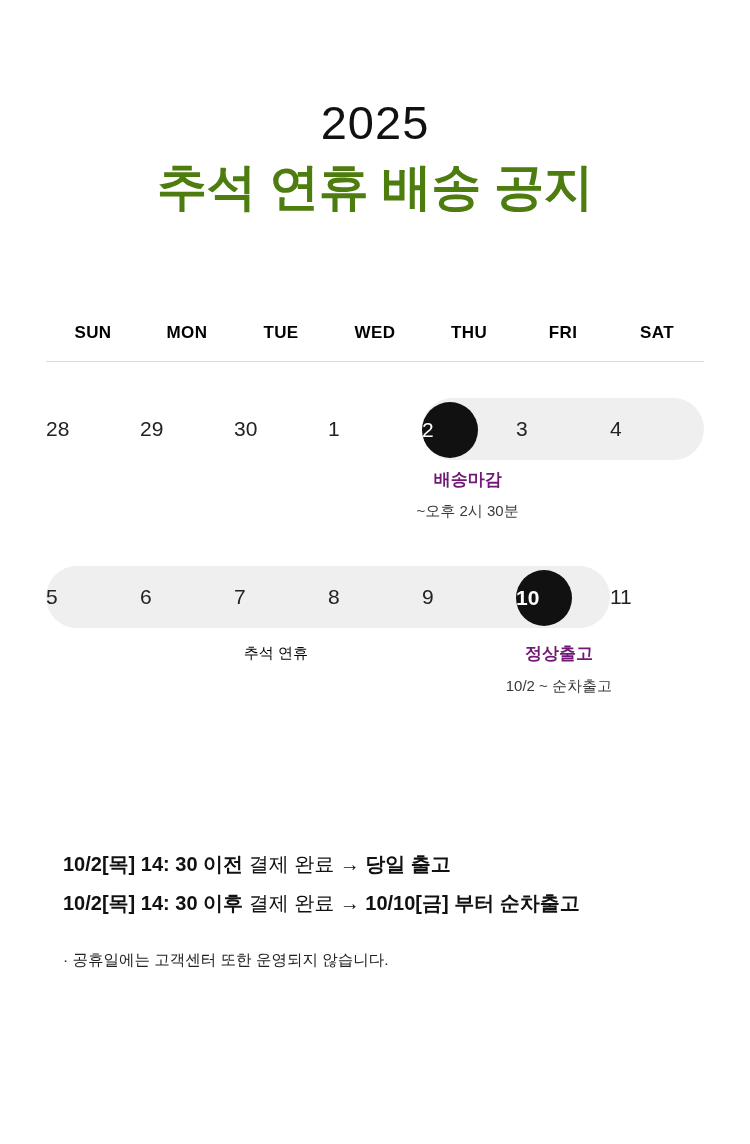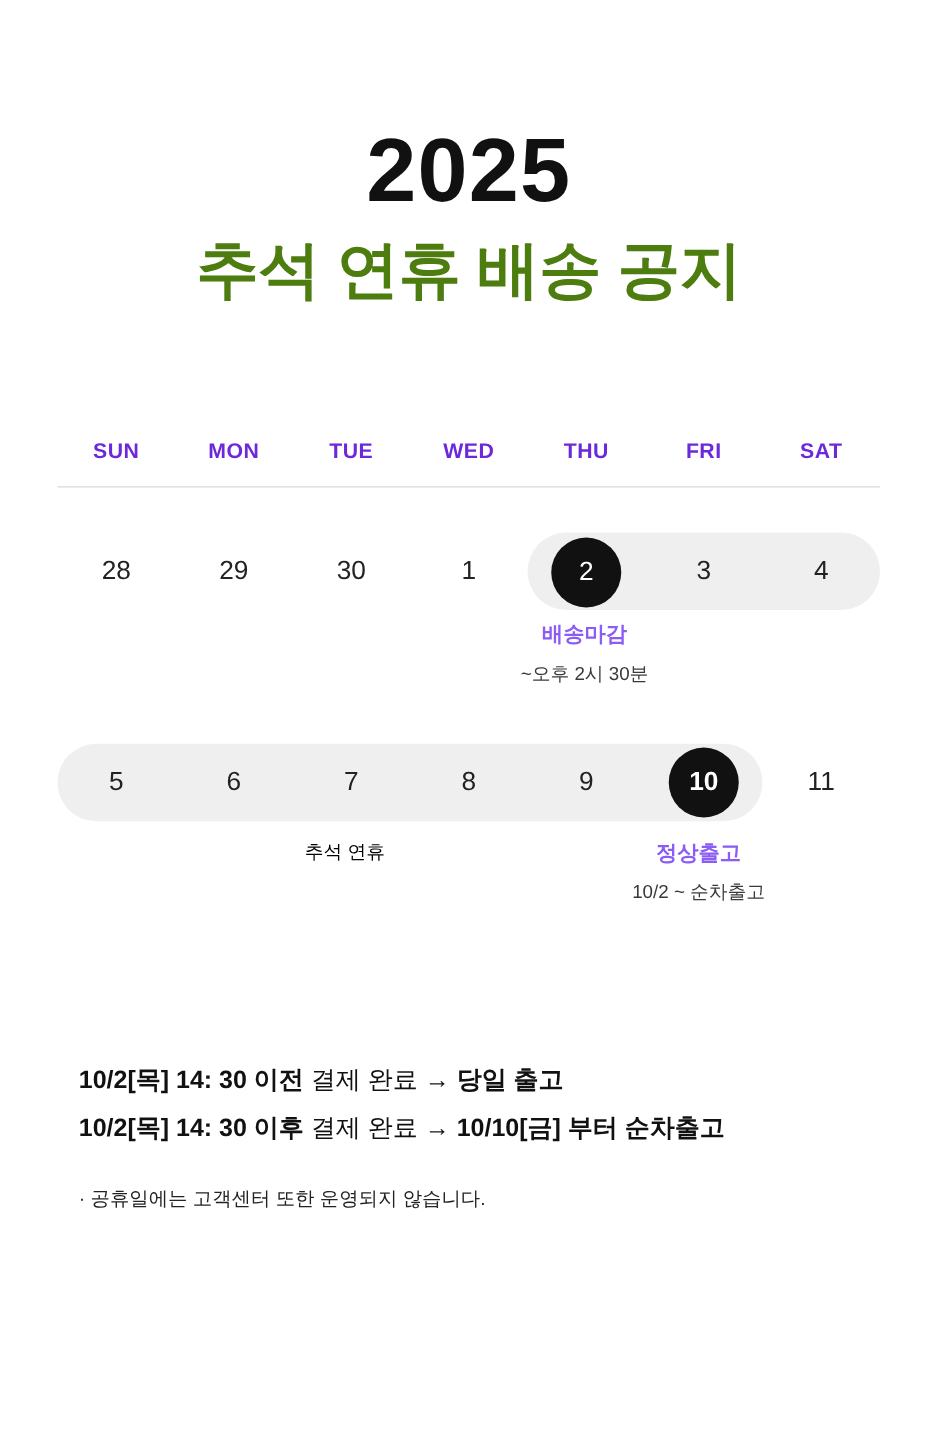--- a/index.html
+++ b/index.html
@@ -22,22 +22,22 @@
     height: 1144px;
     box-sizing: border-box;
   }
 
   
   .title-block {
     text-align: center;
     padding-top: 96px;
   }
   .title-year {
-    font-size: 72px;
-    font-weight: 700;
+    font-size: 47px;
+    font-weight: 400;
     letter-spacing: 1px;
     line-height: 1.15;
     color: #111111;
   }
   .title-main {
     font-size: 50px;
     font-weight: 700;
     line-height: 1.25;
     margin-top: 6px;
     color: #4d7c0f;
@@ -53,21 +53,21 @@
   .weekday-row {
     display: grid;
     grid-template-columns: repeat(7, 1fr);
     padding-bottom: 18px;
     border-bottom: 1px solid #d9d9d9;
   }
   .weekday {
     text-align: center;
     font-size: 17px;
     font-weight: 600;
-    color: #6d28d9;
+    color: #000000;
     letter-spacing: 0.4px;
   }
 
   .week {
     position: relative;
     display: grid;
     grid-template-columns: repeat(7, 1fr);
     height: 62px;
     align-items: center;
     margin-top: 36px;
@@ -91,21 +91,21 @@
   }
   
   .hl-row2 {
     left: 0;
     width: 85.72%;
   }
 
   .day {
     position: relative;
     z-index: 1;
-    text-align: center;
+    text-align: left;
     font-size: 21px;
     color: #222222;
     line-height: 62px;
   }
   .day .circle {
     display: inline-block;
     width: 56px;
     height: 56px;
     line-height: 56px;
     border-radius: 50%;
@@ -124,21 +124,21 @@
     grid-template-columns: repeat(7, 1fr);
     margin-top: 8px;
   }
   .note {
     text-align: center;
     line-height: 1.45;
   }
   .note-title {
     font-size: 17px;
     font-weight: 700;
-    color: #8b5cf6;
+    color: #701a75;
   }
   .note-sub {
     font-size: 15px;
     color: #3a3a3a;
     margin-top: 8px;
     white-space: nowrap;
   }
   .note-holiday {
     font-size: 15px;
     color: #000000;

